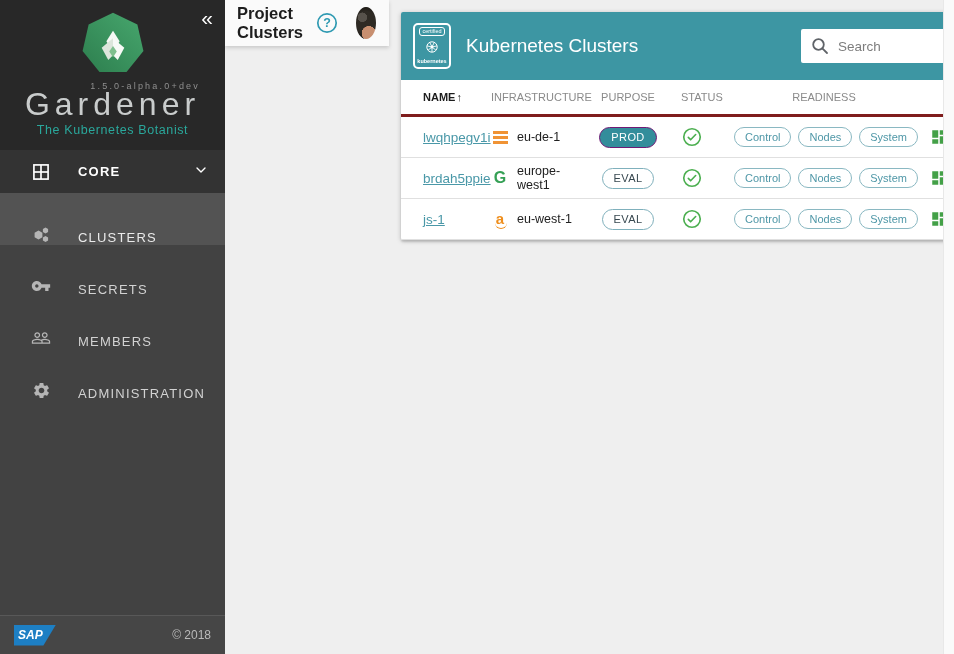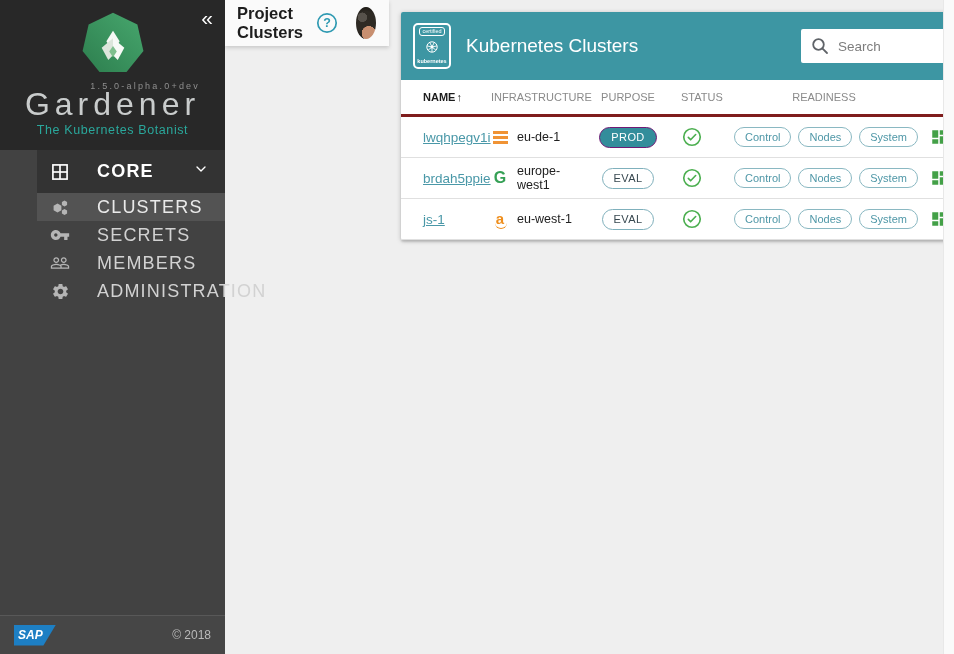--- a/index.html
+++ b/index.html
@@ -9,25 +9,25 @@
   
   .sidebar { width:225px; min-width:225px; height:654px; background:#424242; display:flex; flex-direction:column; position:relative; z-index:3; }
   .sidebar-head { height:150px; background:#282828; position:relative; }
   .collapse-btn { position:absolute; top:6px; right:12px; color:#fff; font-size:21px; line-height:24px; cursor:pointer; }
   .logo-svg { position:absolute; top:10px; left:50%; transform:translateX(-50%); }
   .version { position:absolute; top:81px; right:25px; font-size:9px; letter-spacing:2.2px; color:#8f8f8f; }
   .brand { position:absolute; top:86px; width:100%; text-align:center; font-size:32px; font-weight:300; letter-spacing:5px; color:#c9cccc; }
   .tagline { position:absolute; top:123px; width:100%; text-align:center; font-size:12.5px; letter-spacing:0.6px; color:#2aa79b; }
 
   .menu { flex:1; }
-  .menu-row { display:flex; align-items:center; padding:0 16px 0 12px; color:#d2d2d2; font-size:18px; letter-spacing:1.2px; cursor:pointer;margin-left:37px; }
+  .menu-row { display:flex; align-items:center; padding:0 16px 0 30px; color:#d2d2d2; font-size:13px; letter-spacing:1.2px; cursor:pointer; }
   .menu-row .mi { width:22px; height:22px; margin-right:26px; display:flex; align-items:center; justify-content:center; flex:none; }
   .menu-core { height:43px; background:#333333; color:#ffffff; font-weight:bold; }
   .menu-core .chev { margin-left:auto; }
-  .menu-item { height:28px; }
+  .menu-item { height:52px;align-items:flex-end; }
   .menu-item.selected { background:#535353; color:#eaeaea; }
 
   .sidebar-footer { height:39px; background:#464646; border-top:1px solid rgba(255,255,255,0.10); display:flex; align-items:center; padding:0 14px; }
   .sap-logo { width:42px; height:21px; background:#1d7fc4; clip-path:polygon(0 0,100% 0,70% 100%,0 100%); color:#fff; font-weight:bold; font-style:italic; font-size:12px; line-height:21px; padding-left:4px; }
   .copyright { margin-left:auto; color:#b9b9b9; font-size:12px; }
 
   
   .main { flex:1; display:flex; flex-direction:row; background:#efefef; position:relative; }
   .topbar { height:46px; background:#fafafa; display:flex; align-items:center; padding:0 13px 0 12px; box-shadow:0 2px 4px rgba(0,0,0,0.16); position:relative; z-index:2; }
   .page-title { font-size:16.5px; font-weight:bold; color:#1d1d1d; }

